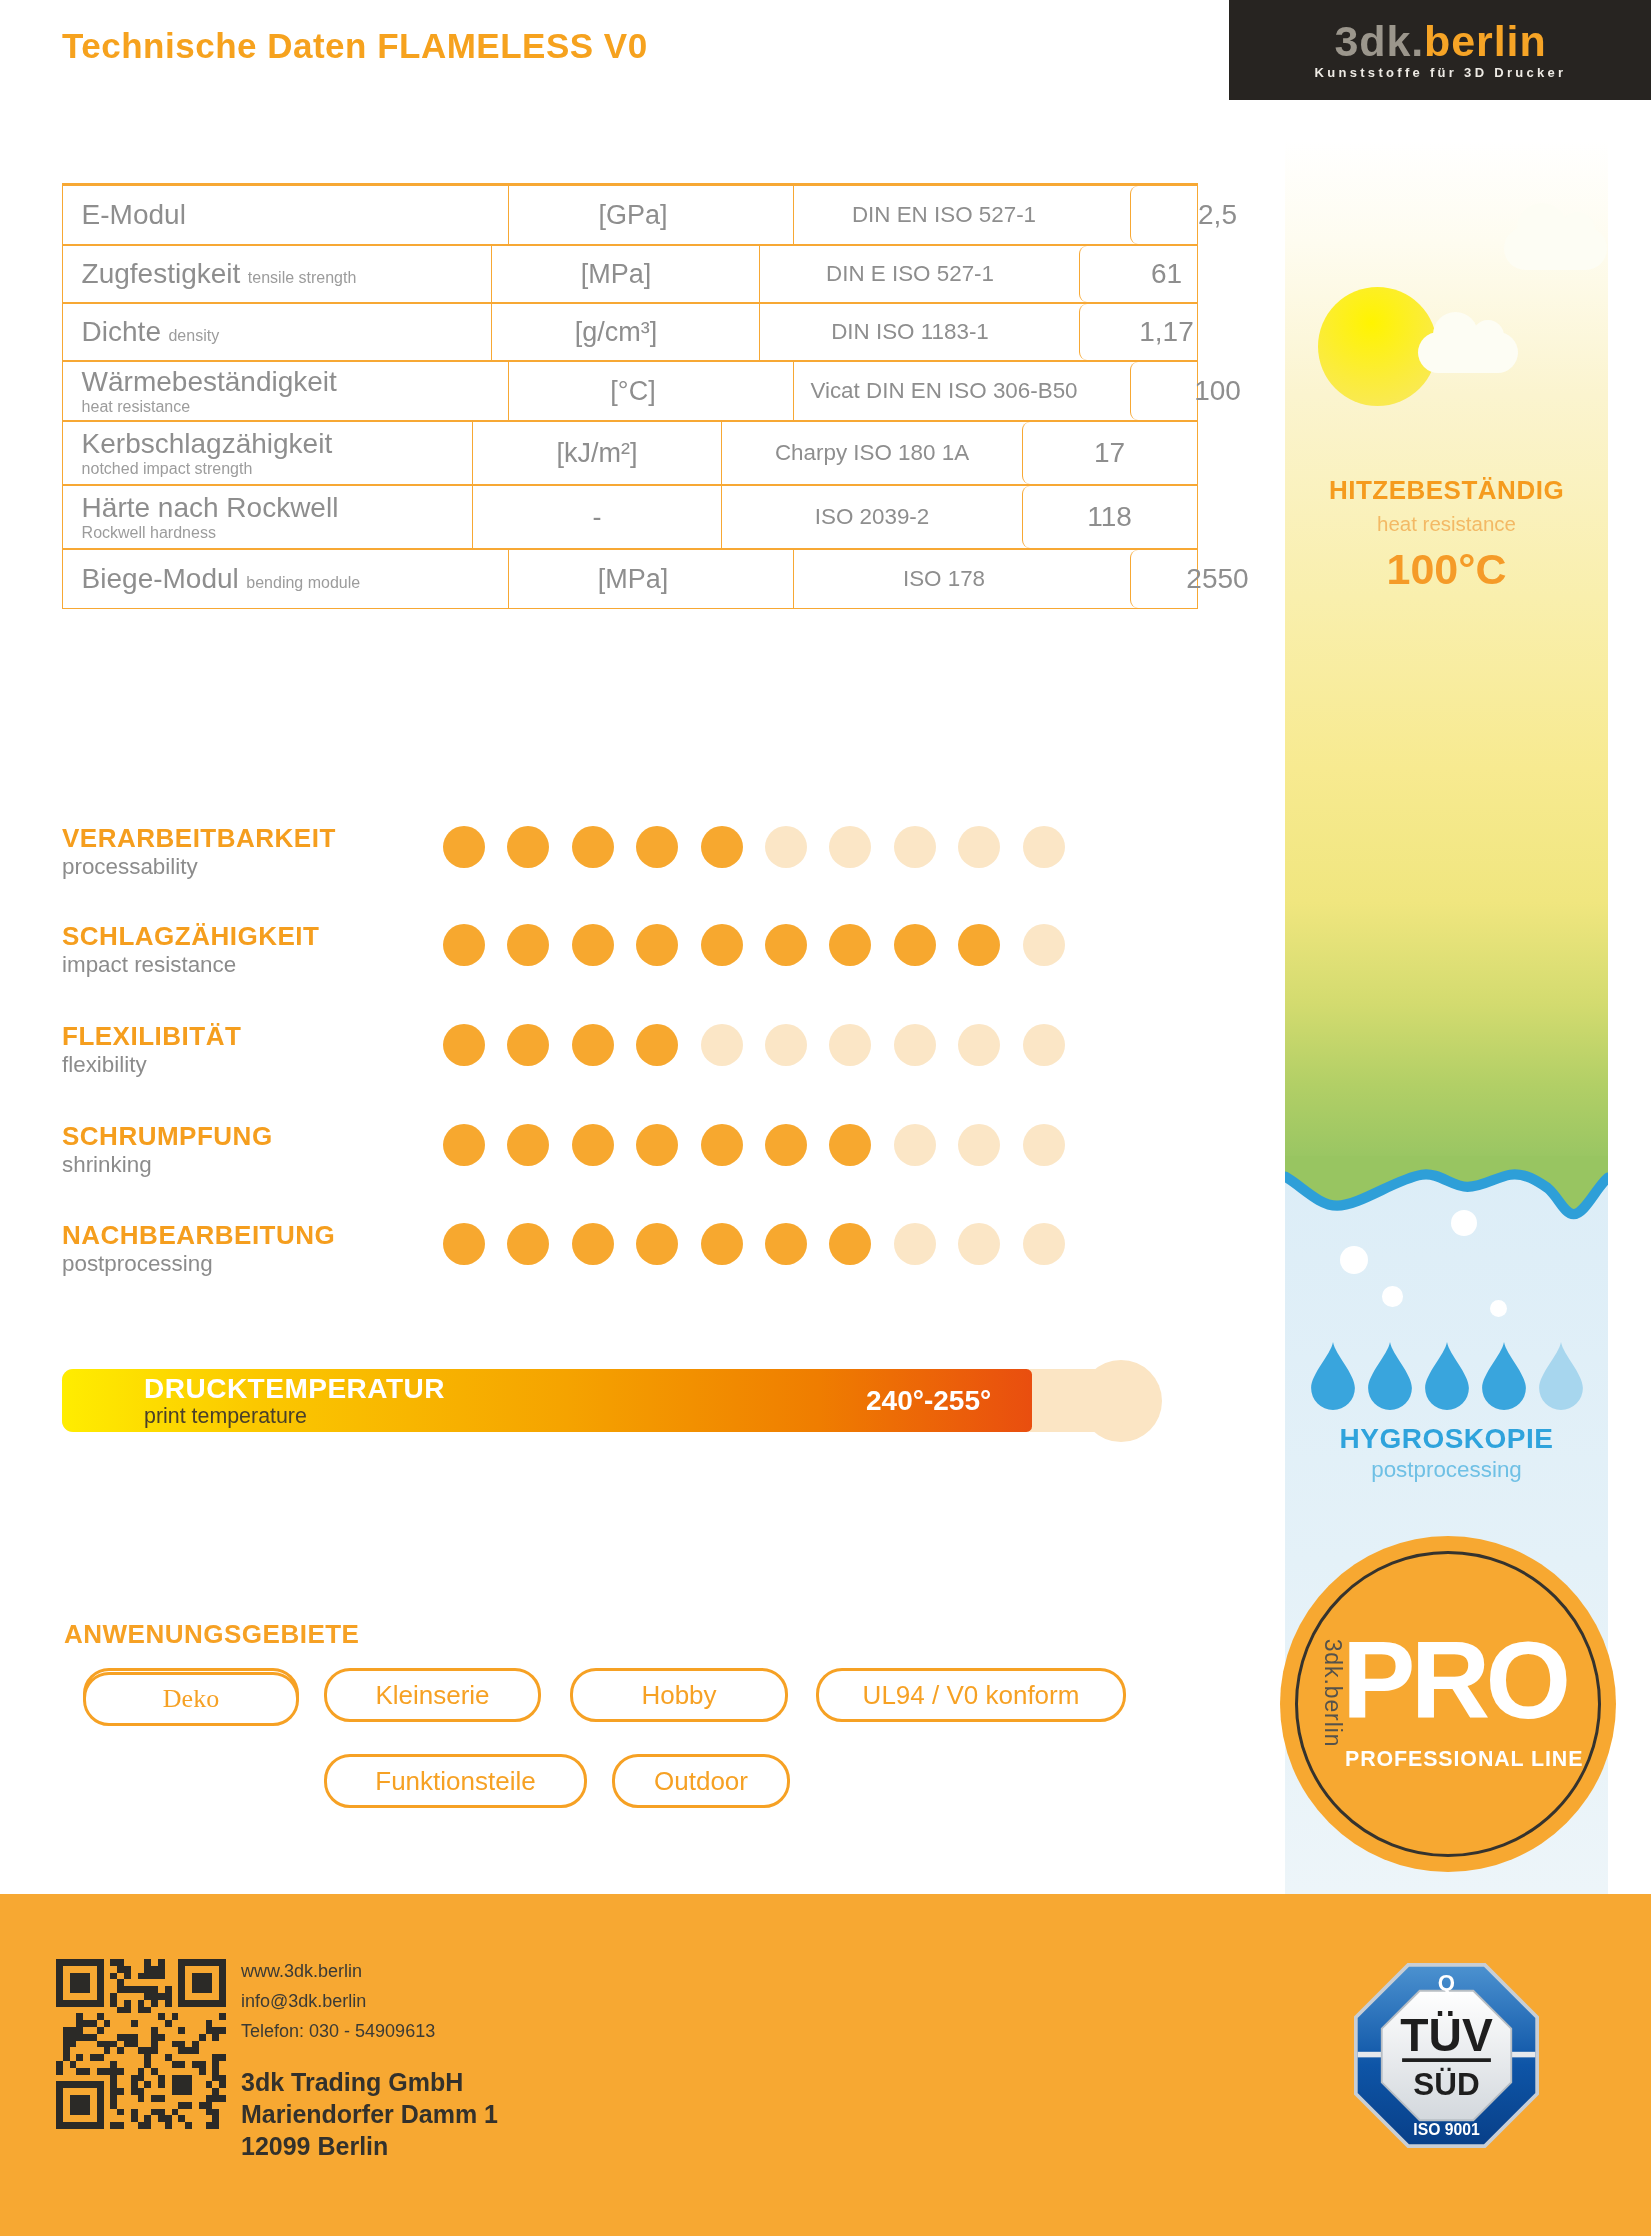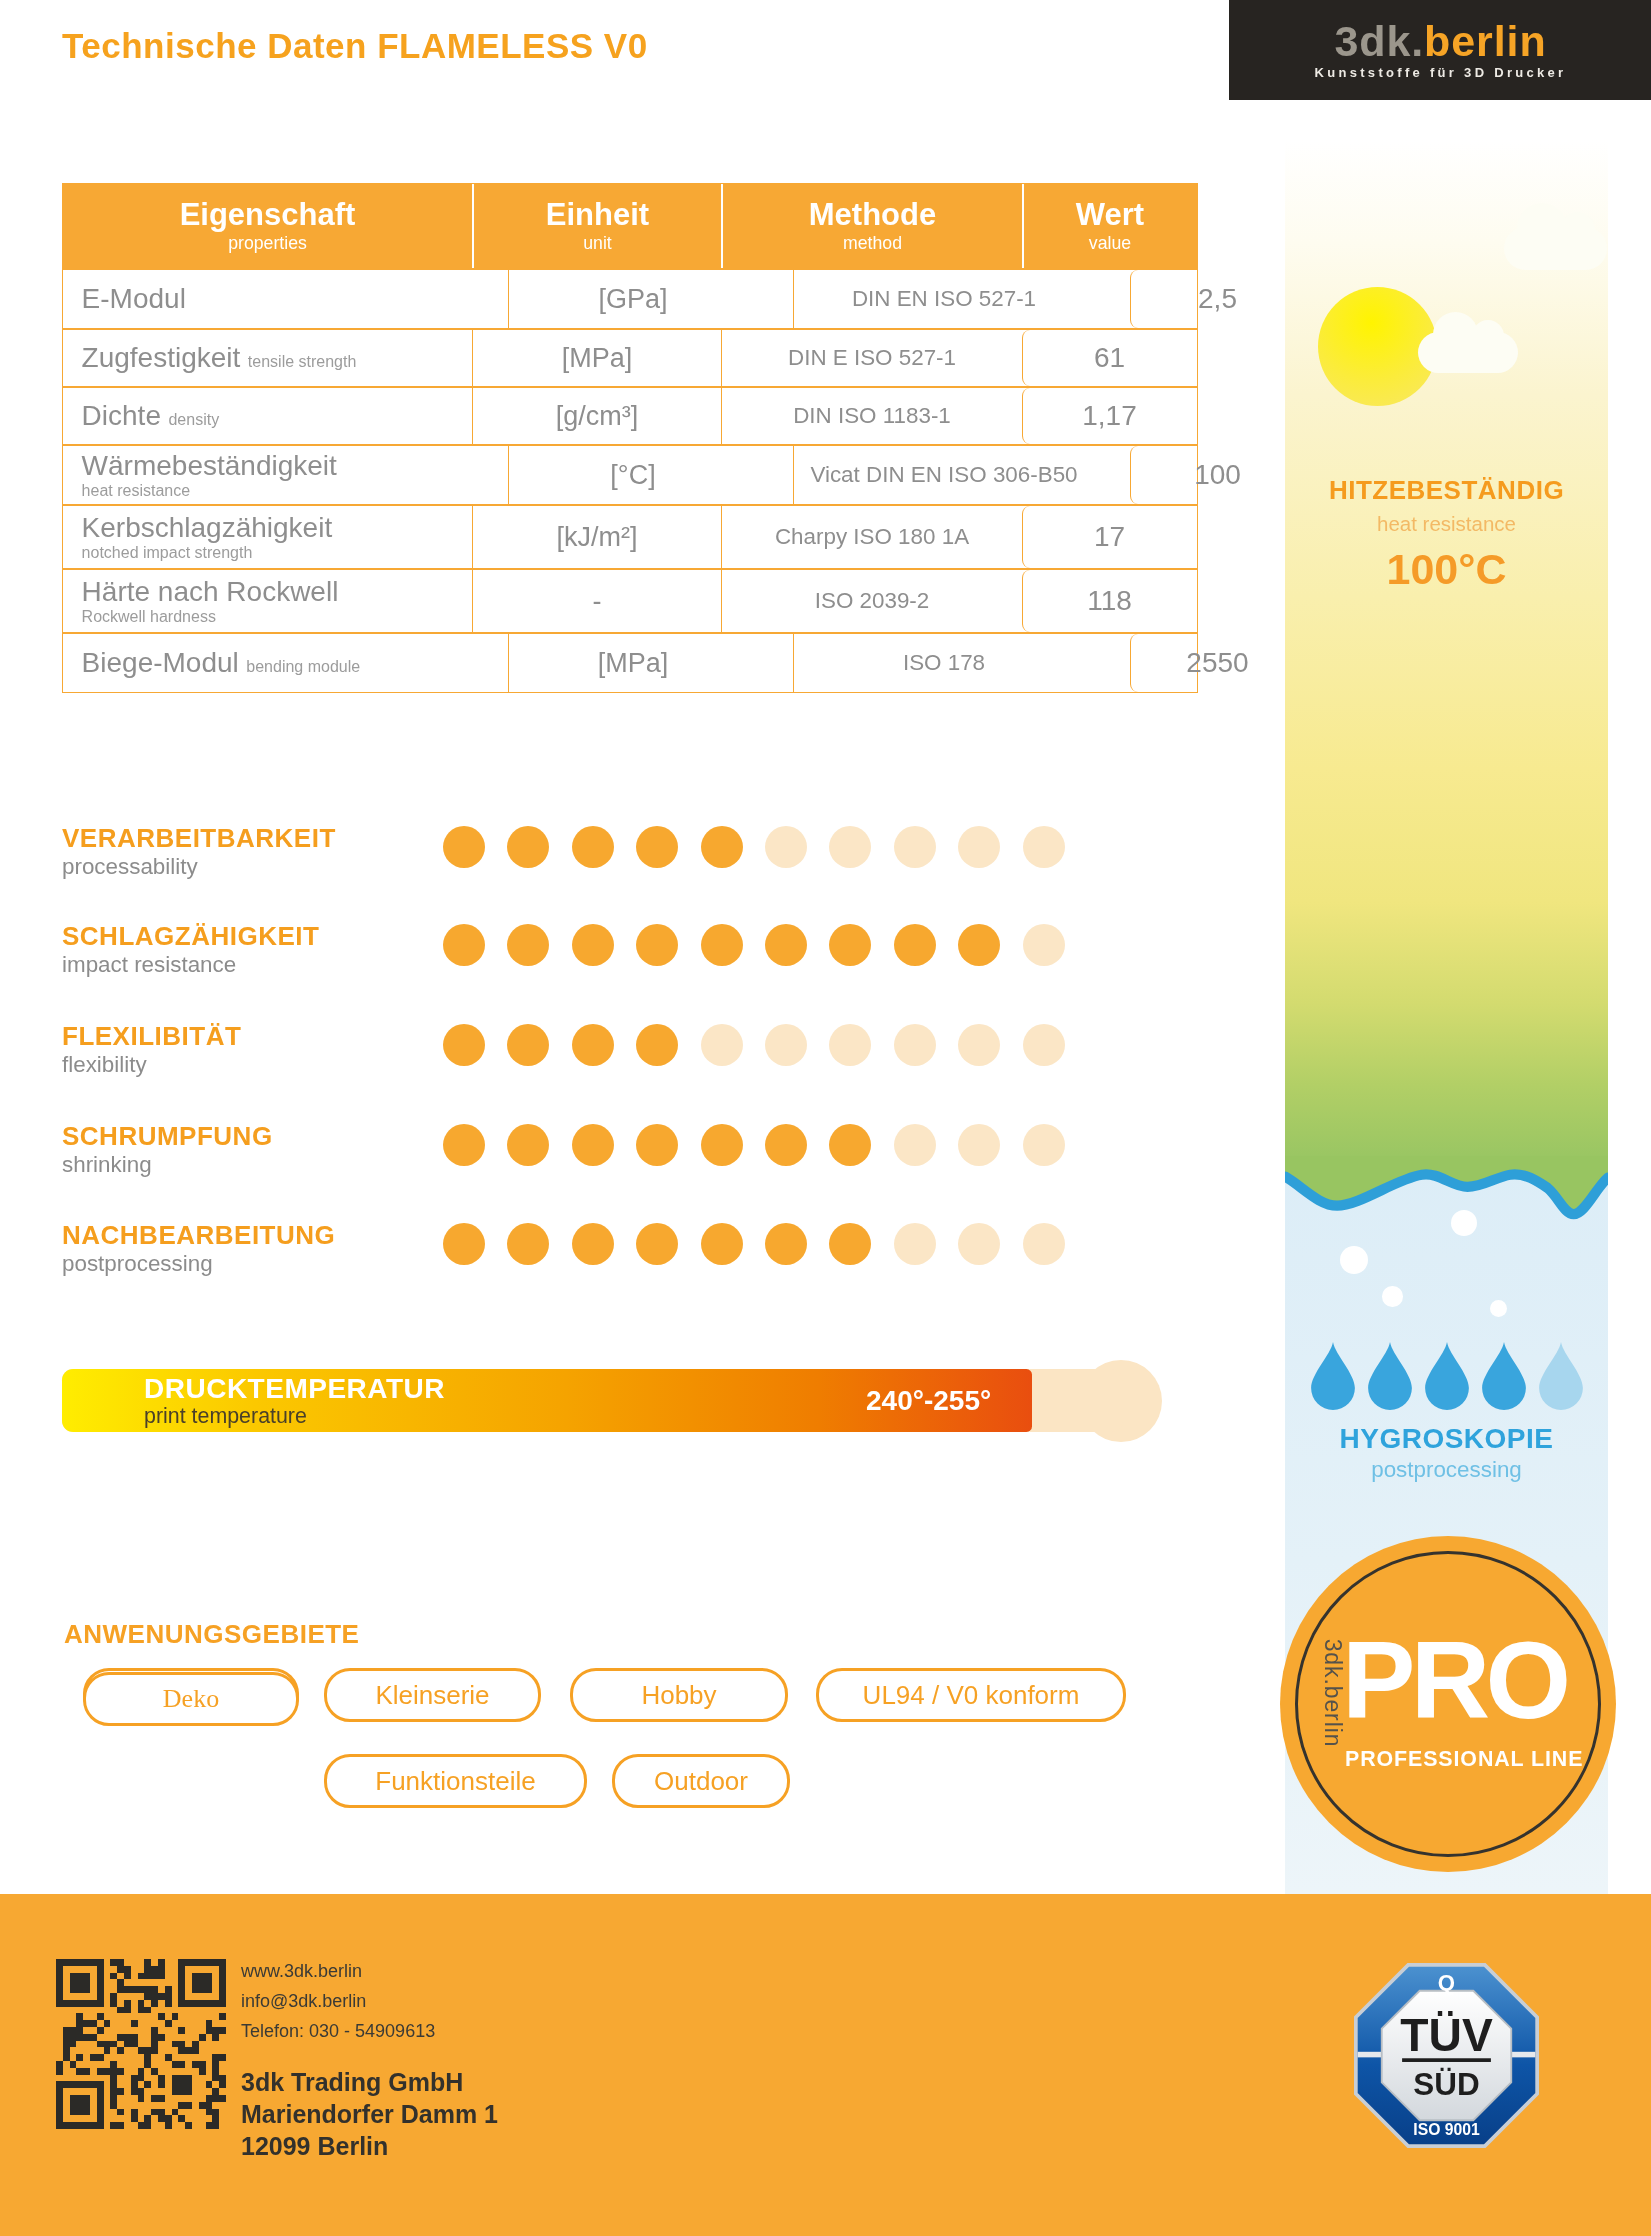--- a/index.html
+++ b/index.html
@@ -27,21 +27,21 @@
   .t-row .c{display:flex;align-items:center;justify-content:center;color:#8E8E8E;}
   .t-row .c + .c{border-left:1.9px solid #F7A834;}
   .t-row .c-prop{justify-content:flex-start;padding-left:18.6px;flex-direction:column;align-items:flex-start;justify-content:center;}
   .p-name{font-size:28px;color:#8E8E8E;line-height:30px;}
   .p-sub{font-size:16px;color:#9C9C9C;}
   .inline .p-sub{display:inline;margin-left:7.5px;}
   .stack  .p-sub{display:block;margin-top:0.9px;line-height:17px;}
   .c-unit{font-size:27px;}
   .c-method{font-size:22.4px;}
   .c-value{font-size:28px;border-radius:8px;}
-  .rh60{height:56px;} .rh62{height:58px;gap:36px;} .rh66{height:62px;}
+  .rh60{height:56px;gap:19px;} .rh62{height:58px;gap:36px;} .rh66{height:62px;}
 
   
   .rating{position:absolute;left:0;width:1212px;height:0;}
   .r-label{position:absolute;left:62px;top:-22.4px;}
   .r-title{font-size:26px;font-weight:bold;color:#F59E1E;letter-spacing:0.5px;line-height:28px;}
   .r-sub{font-size:22.4px;color:#8C8C8C;line-height:25px;margin-top:1.9px;}
   .r-dots{position:absolute;left:443px;top:-20.5px;display:flex;gap:22.4px;}
   .dot{width:42px;height:42px;border-radius:50%;background:#FBE6C6;}
   .dot.filled{background:#F7A82F;}
 
@@ -121,38 +121,20 @@
 
 <div class="page">
 
   <div class="title"><span>Technische Daten</span>&nbsp;<b>FLAMELESS V0</b></div>
   <div class="logo-box">
     <div class="logo-line"><span class="logo-gray">3dk.</span><span class="logo-orange">berlin</span></div>
     <div class="logo-tag">Kunststoffe für 3D Drucker</div>
   </div>
 
   <div class="spec-table">
-    <div class="t-head">
-      <div class="hc">
-          <span class="h-de">Eigenschaft</span>
-          <span class="h-en">properties</span>
-        </div>
-      <div class="hc">
-          <span class="h-de">Einheit</span>
-          <span class="h-en">unit</span>
-        </div>
-      <div class="hc">
-          <span class="h-de">Methode</span>
-          <span class="h-en">method</span>
-        </div>
-      <div class="hc">
-          <span class="h-de">Wert</span>
-          <span class="h-en">value</span>
-        </div>
-    </div>
     <div class="t-row rh62">
       <div class="c c-prop inline">
           <span><span class="p-name">E-Modul</span></span>
         </div>
       <div class="c c-unit">[GPa]</div>
       <div class="c c-method">DIN EN ISO 527-1</div>
       <div class="c c-value">2,5</div>
     </div>
     <div class="t-row rh60">
       <div class="c c-prop inline">

